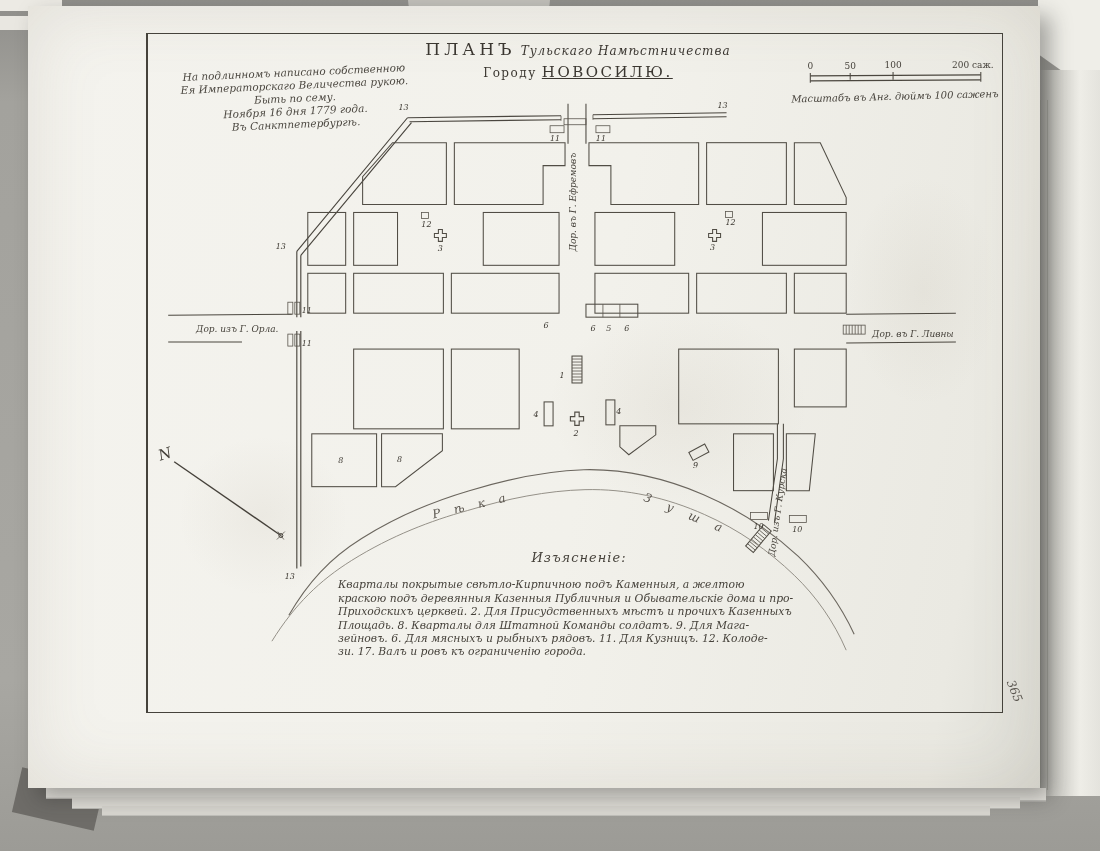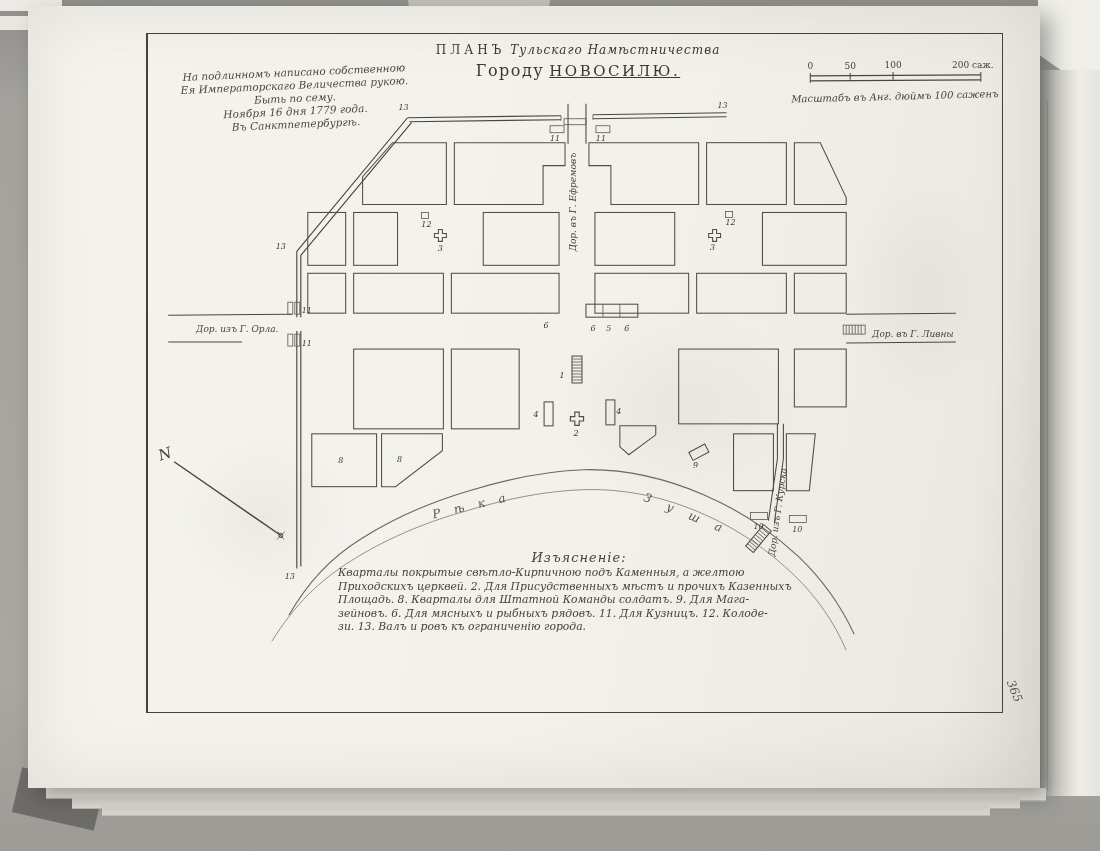--- a/index.html
+++ b/index.html
@@ -28,29 +28,29 @@
     box-shadow:10px 10px 20px rgba(40,40,38,.38), inset 0 0 70px rgba(120,110,85,.15);}
   .stain{pointer-events:none;}
   .stain1{left:520px;top:300px;width:260px;height:200px;background:radial-gradient(closest-side,rgba(135,120,95,.08),rgba(135,120,95,0));}
   .stain2{left:150px;top:430px;width:170px;height:160px;background:radial-gradient(closest-side,rgba(135,120,95,.07),rgba(135,120,95,0));}
   .stain3{left:820px;top:170px;width:150px;height:230px;background:radial-gradient(closest-side,rgba(135,120,95,.07),rgba(135,120,95,0));}
   .frame{left:118px;top:27px;width:857px;height:680px;border:1.4px solid #45423b;border-left-width:2.6px;box-sizing:border-box;}
   .plan-svg{left:118px;top:27px;}
   
   .title{left:300px;top:33px;width:500px;text-align:center;color:#3b3731;}
   .t1{white-space:nowrap;}
-  .t-plan{font-size:12px;letter-spacing:4px;}
+  .t-plan{font-size:17px;letter-spacing:4px;}
   .t-script{font-size:12px;font-style:italic;letter-spacing:1px;}
   .t2{margin-top:3px;white-space:nowrap;}
-  .t-gorodu{font-size:16px;letter-spacing:1.5px;}
+  .t-gorodu{font-size:12px;letter-spacing:1.5px;}
   .t-city{font-size:15px;letter-spacing:2.5px;text-decoration:underline;}
   .imperial{left:112px;top:60px;width:310px;transform:rotate(-2.5deg);
     text-align:center;font-style:italic;font-size:10.5px;line-height:13px;color:#4c4841;}
   .legend{left:310px;top:545px;width:482px;font-style:italic;font-size:10.8px;line-height:13.4px;color:#46423b;}
-  .legend-title{text-align:center;font-size:13px;margin-bottom:2px;letter-spacing:1px;}
+  .legend-title{text-align:center;font-size:13px;margin-bottom:14px;letter-spacing:1px;}
   .pagenum{left:975px;top:678px;font-style:italic;font-size:12px;color:#5a564f;transform:rotate(68deg);}
   
   .ln{stroke:#4b473f;fill:none;stroke-width:1.05;}
   .rampart{stroke:#4a463f;fill:none;stroke-width:1.15;}
   .blk{stroke:#514d45;fill:none;stroke-width:1.05;}
   .thin{stroke:#5a564e;fill:none;stroke-width:.8;}
   .riverU{stroke:#6b665e;fill:none;stroke-width:1.1;}
   .riverL{stroke:#8a857c;fill:none;stroke-width:.9;}
   .mk{font:italic 8px "DejaVu Serif",serif;fill:#3e3a33;}
   .rd{font:italic 9px "DejaVu Serif",serif;fill:#46423b;}
@@ -247,20 +247,21 @@
     <div>На подлинномъ написано собственною</div>
     <div>Ея Императорскаго Величества рукою.</div>
     <div>Быть по сему.</div>
     <div>Ноября 16 дня 1779 года.</div>
     <div>Въ Санктпетербургѣ.</div>
   </div>
 
   <div class="abs legend">
     <div class="legend-title">Изъясненіе:</div>
     <div>Кварталы покрытые свѣтло-Кирпичною подъ Каменныя, а желтою</div>
+    <div>краскою подъ деревянныя Казенныя Публичныя и Обывательскіе дома и про-</div>
     <div>Приходскихъ церквей.  2. Для Присудственныхъ мѣстъ и прочихъ Казенныхъ</div>
     <div>Площадь.  8. Кварталы для Штатной Команды солдатъ.  9. Для Мага-</div>
     <div>зейновъ.  6. Для мясныхъ и рыбныхъ рядовъ.  11. Для Кузницъ.  12. Колоде-</div>
-    <div>зи.  13. Валъ и ровъ къ ограниченію города.</div>
+    <div>зи.  17. Валъ и ровъ къ ограниченію города.</div>
   </div>
 
   <div class="abs pagenum">365</div>
 </div>
 
 </body></html>

